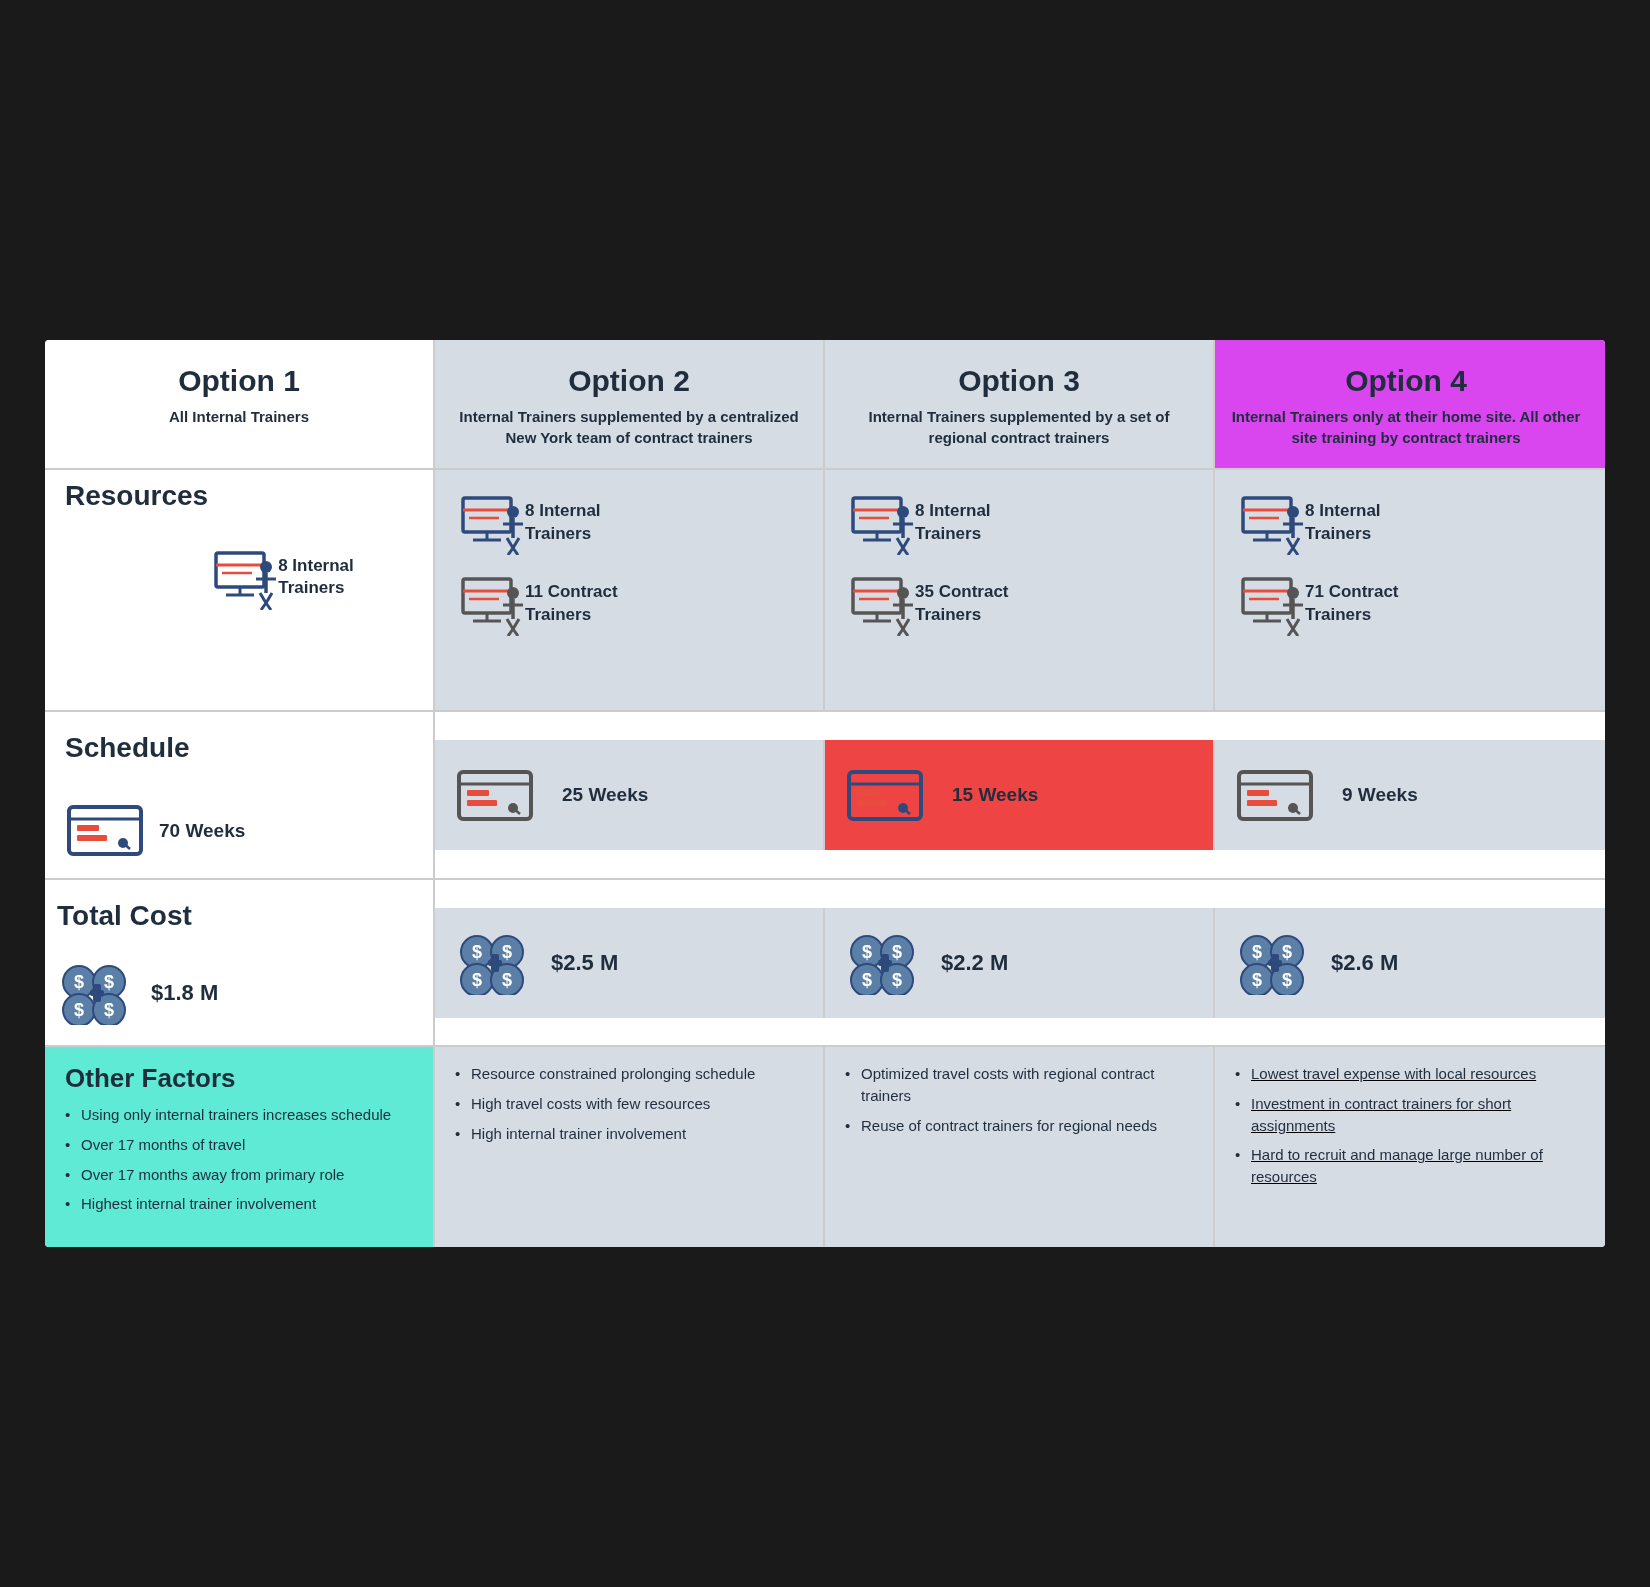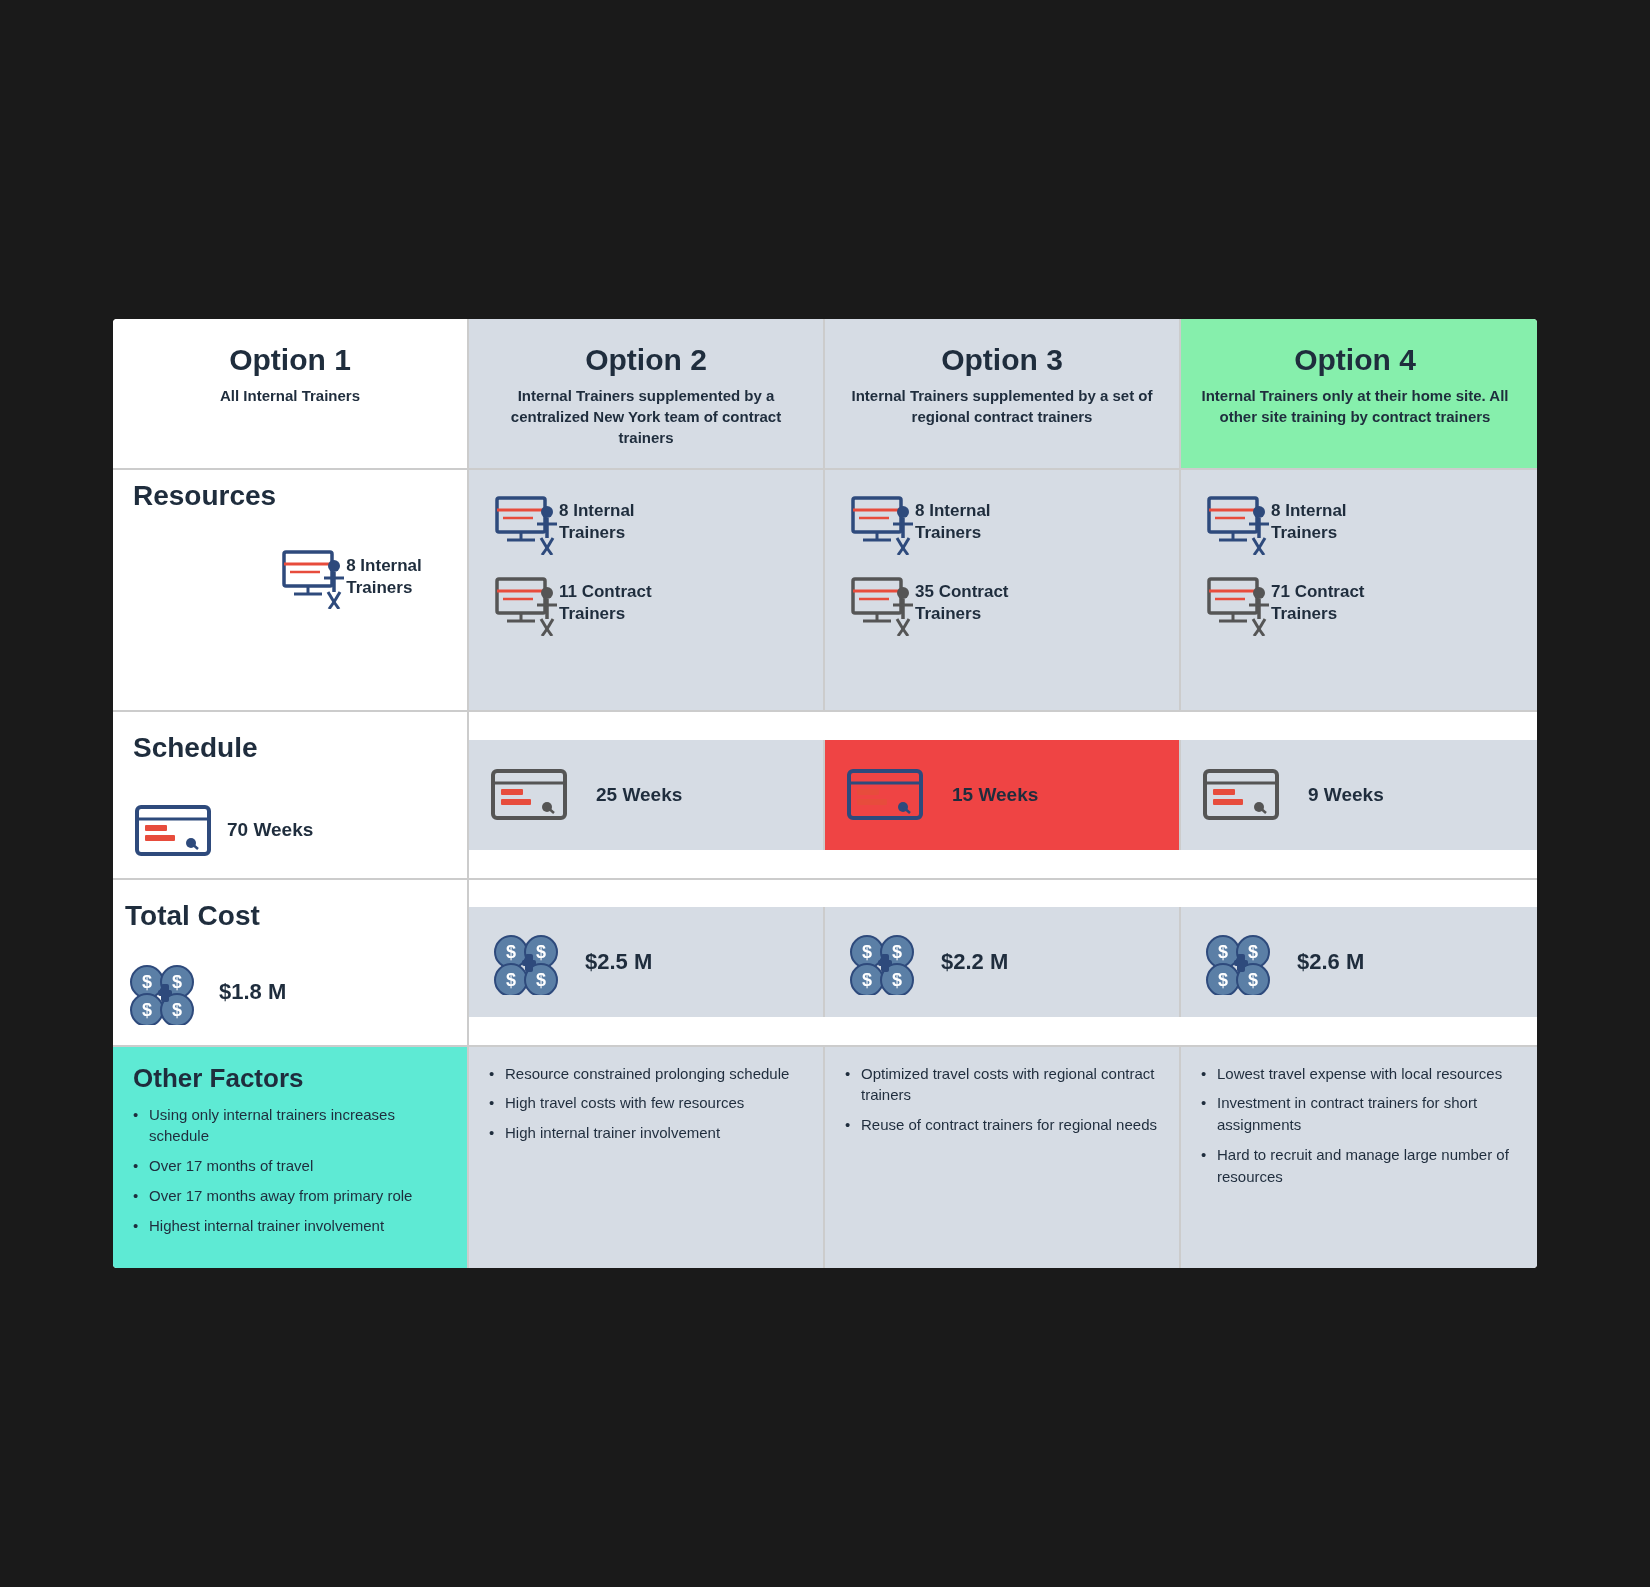--- a/index.html
+++ b/index.html
@@ -6,21 +6,21 @@
     body {
       background: #1a1a1a;
       display: flex;
       justify-content: center;
       align-items: center;
       min-height: 100vh;
       font-family: Arial, sans-serif;
     }
     .outer-container {
       background: #fff;
-      width: 1424px;
+      width: 1560px;
       margin: 40px auto;
       border-radius: 4px;
       overflow: hidden;
     }
 
     
     .header-row {
       display: grid;
       grid-template-columns: 1fr 1fr 1fr 1fr;
       border-bottom: 2px solid #ccc;
@@ -199,21 +199,21 @@
       <p>All Internal Trainers</p>
     </div>
     <div class="header-cell" style="background:#d6dce4;">
       <h2>Option 2</h2>
       <p>Internal Trainers supplemented by a centralized New York team of contract trainers</p>
     </div>
     <div class="header-cell" style="background:#d6dce4;">
       <h2>Option 3</h2>
       <p>Internal Trainers supplemented by a set of regional contract trainers</p>
     </div>
-    <div class="header-cell" style="background:#86efac;padding-left:12px;">
+    <div class="header-cell" style="background:#d946ef;padding-left:12px;">
       <h2>Option 4</h2>
       <p>Internal Trainers only at their home site.  All other site training by contract trainers</p>
     </div>
   </div>
 
   <div class="resources-row">
 
     <div class="resources-cell resources-cell-col1" style="background:#ffffff;">
       <div class="section-title-inline">Resources</div>
       <div class="trainer-block">
@@ -495,21 +495,21 @@
       </ul>
     </div>
 
     <div class="factors-cell" style="background:#d6dce4;">
       <ul class="factors-list">
         <li>Optimized travel costs with regional contract trainers</li>
         <li>Reuse of contract trainers for regional needs</li>
       </ul>
     </div>
 
-    <div class="factors-cell" style="background:#d6dce4;">
+    <div class="factors-cell" style="background:#d6dce4;text-decoration:underline;">
       <ul class="factors-list">
         <li>Lowest travel expense with local resources</li>
         <li>Investment in contract trainers for short assignments</li>
         <li>Hard to recruit and manage large number of resources</li>
       </ul>
     </div>
   </div>
 
 </div>
 

